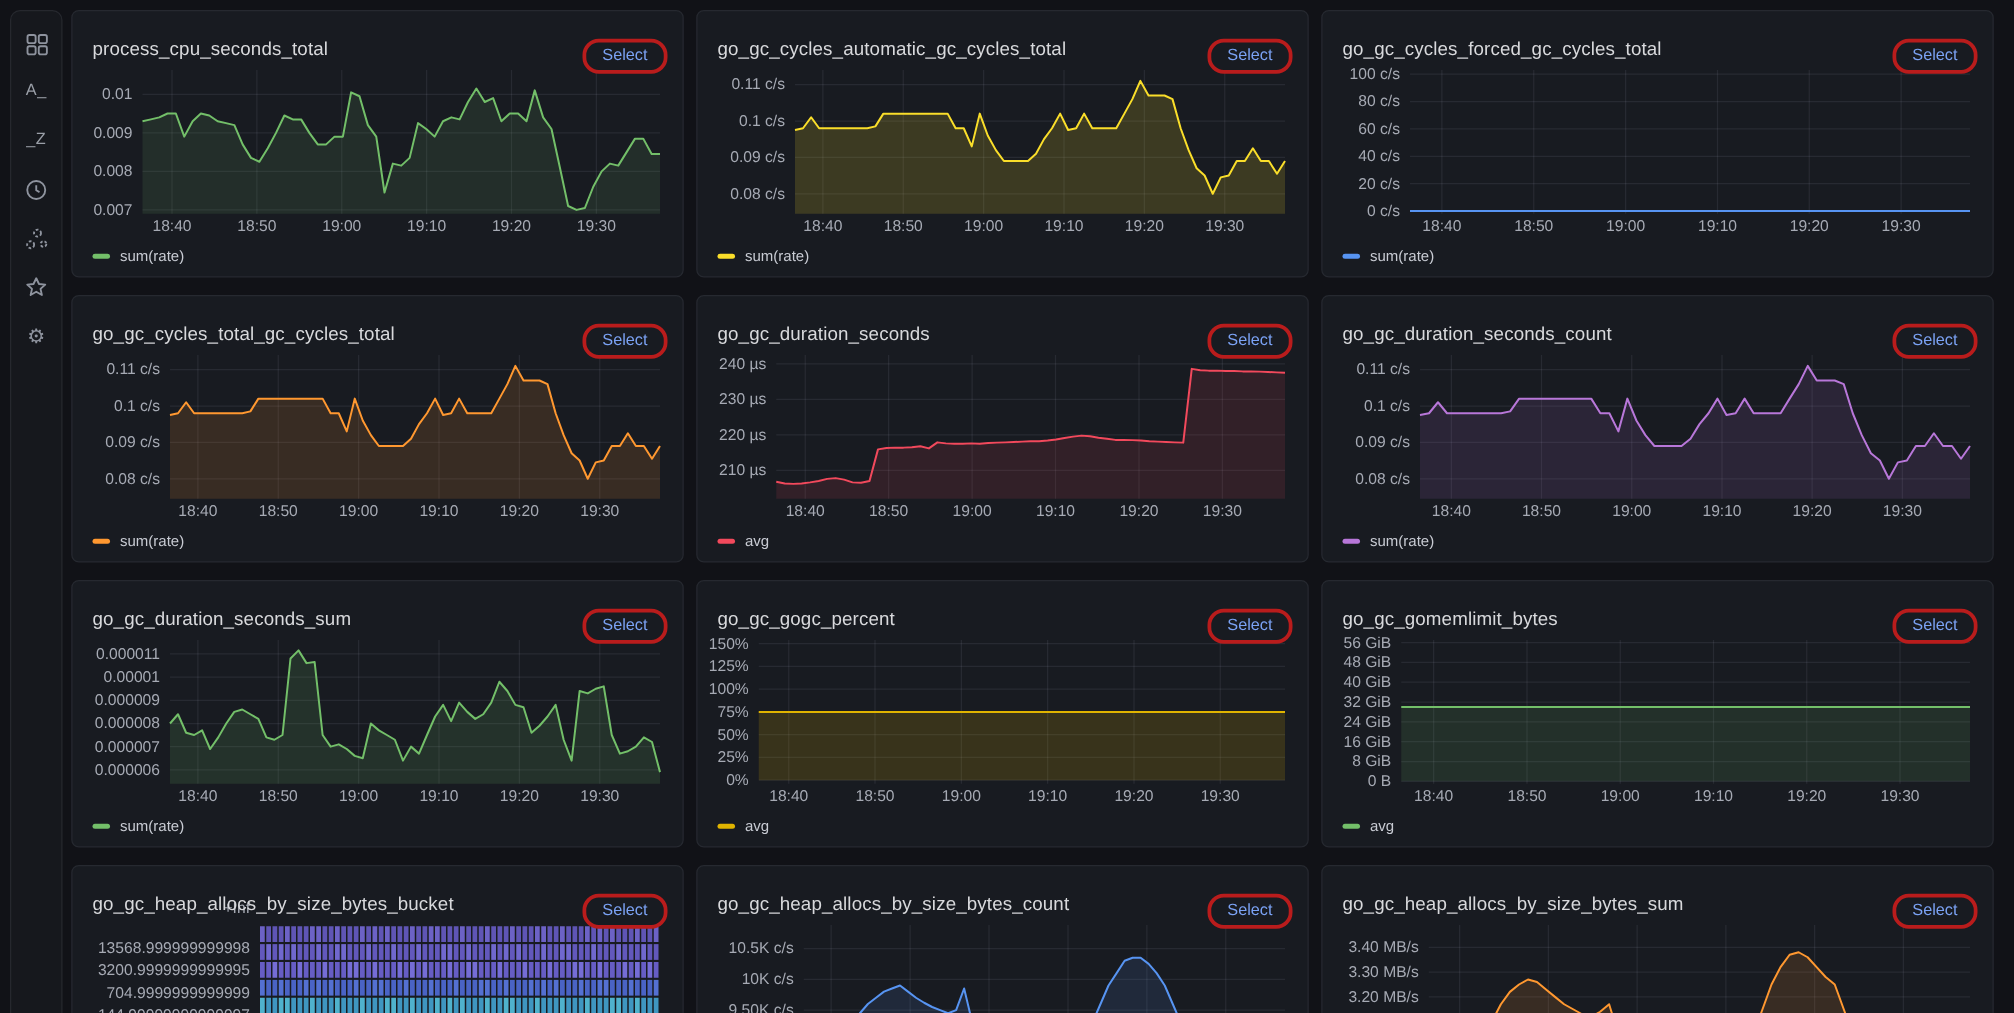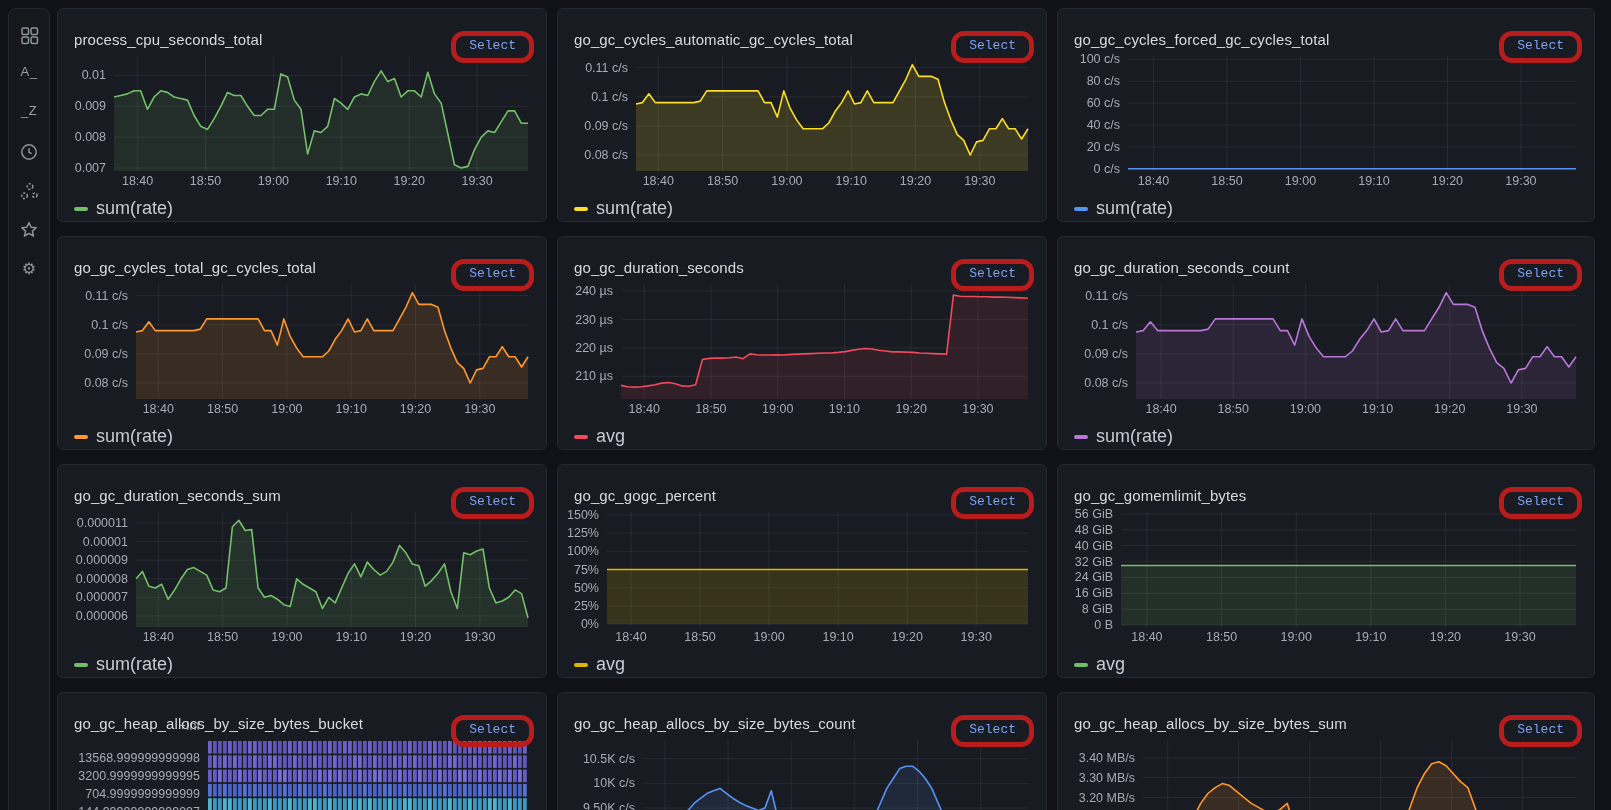--- a/index.html
+++ b/index.html
@@ -14,28 +14,28 @@
   .side-icon .txt { font-size:13px; color:#9a9fa8; letter-spacing:0.5px; }
   .side-icon .glyph { font-size:16px; color:#8e939e; }
   .grid { position:absolute; left:57px; top:8px; width:1538px;
     display:grid; grid-template-columns:490px 490px 1fr; column-gap:10px; row-gap:14px;
     grid-auto-rows:214px; }
   .panel { position:relative; background:#181b21; border:1px solid #262930; border-radius:6px;
     overflow:hidden; }
   .panel-header { position:absolute; top:10px; left:16px; right:12px; display:flex;
     justify-content:space-between; align-items:flex-start; z-index:2;margin-top:12px; }
   .title { font-size:15px; font-weight:500; color:#d8d9dc; letter-spacing:0.1px; }
-  .select-btn { background:transparent; border:5px solid #b91c1c; color:#7ba2f4;
-    font-family:Liberation Mono, monospace; font-size:13px; padding:2px 13px 4px; border-radius:13px;
+  .select-btn { background:transparent; border:3px solid #b91c1c; color:#7ba2f4;
+    font-family:Liberation Sans, sans-serif; font-size:13px; padding:2px 13px 4px; border-radius:13px;
     cursor:pointer; line-height:16px; }
   svg.chart { position:absolute; left:0; top:0; }
   svg.chart text.tick { fill:#a6aab4; font-size:12.5px; font-family:"Liberation Sans","DejaVu Sans",sans-serif; }
   .legend { position:absolute; left:16px; top:189px; display:flex; align-items:center; gap:8px; }
   .legend .swatch { width:14px; height:4px; border-radius:2px; }
-  .legend .legend-label { font-size:18px; color:#c8cbd3; }
+  .legend .legend-label { font-size:12px; color:#c8cbd3; }
 </style>
 </head>
 <body>
 
 <nav class="sidebar">
     <div class="side-icon">
       <svg width="21" height="21" viewBox="0 0 21 21">
         <rect x="3" y="3" width="6.5" height="6.5" rx="1.5"></rect>
         <rect x="12" y="3" width="6.5" height="6.5" rx="1.5"></rect>
         <rect x="3" y="12" width="6.5" height="6.5" rx="1.5"></rect>

